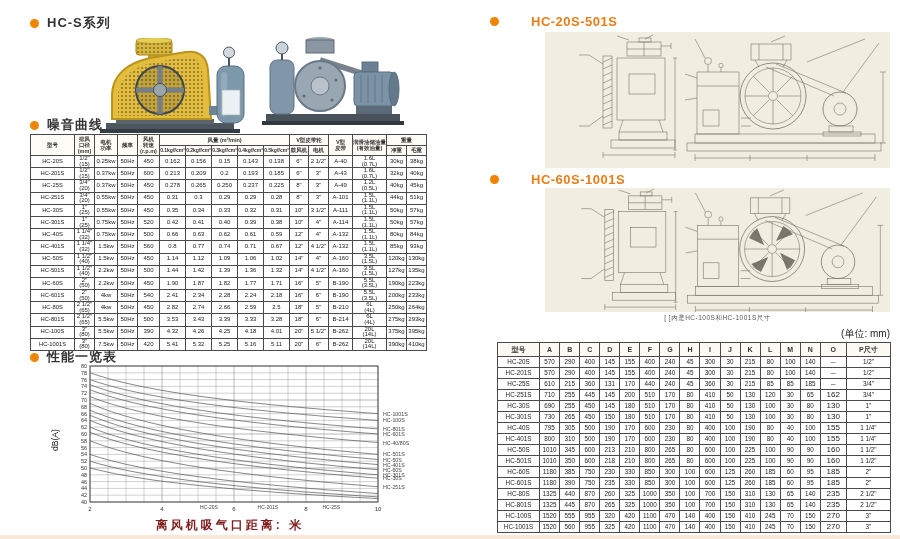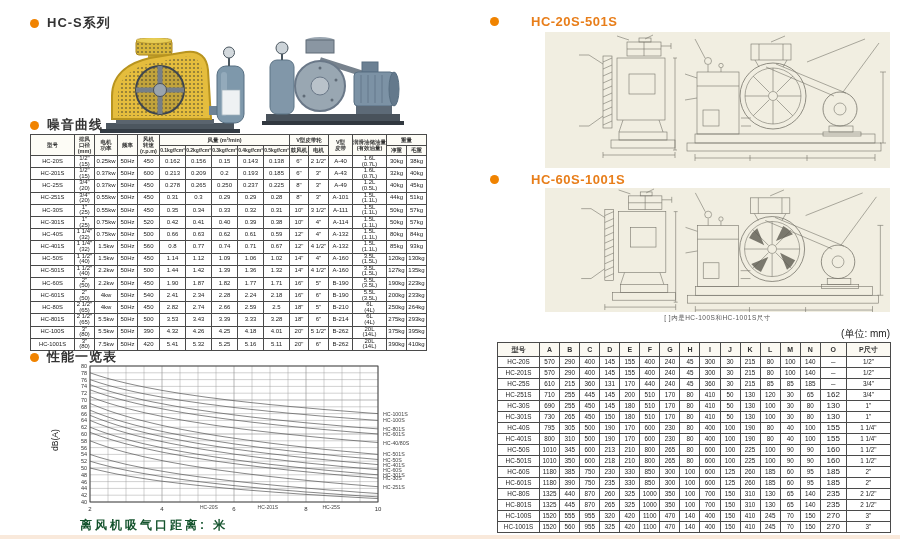--- a/index.html
+++ b/index.html
@@ -24,21 +24,21 @@
   .dim th, .dim td { border:0.6px solid #4a4a4a; text-align:center; vertical-align:middle;
                      overflow:hidden; padding:0; }
   .dim th { font-size:7px; height:14px; background:#fbf9f2; color:#333; }
   .dim td { font-size:6.3px; height:10.4px; line-height:10px; color:#222; }
   .dim td.ocol { font-size:8px; }
   
   .panel { position:absolute; background:#f1eee1; }
   .caption { position:absolute; font-size:6.5px; color:#555; text-align:center; letter-spacing:0.5px; }
   .units { position:absolute; font-size:10px; color:#222; text-align:right; }
   .xlabel { position:absolute; font-size:12px; font-weight:bold; letter-spacing:3px;
-            color:#14532d; }
+            color:#7f1d1d; text-align:center; }
   .bottom-strip { position:absolute; left:0; bottom:0; width:900px; height:4px; background:#f9e9db; }
   svg { display:block; }
 </style>
 </head>
 <body>
 
 <div class="sec-title" style="left:30px; top:14px;">
   <span class="dot"></span>
   <span class="txt">HC-S系列</span>
 </div>

